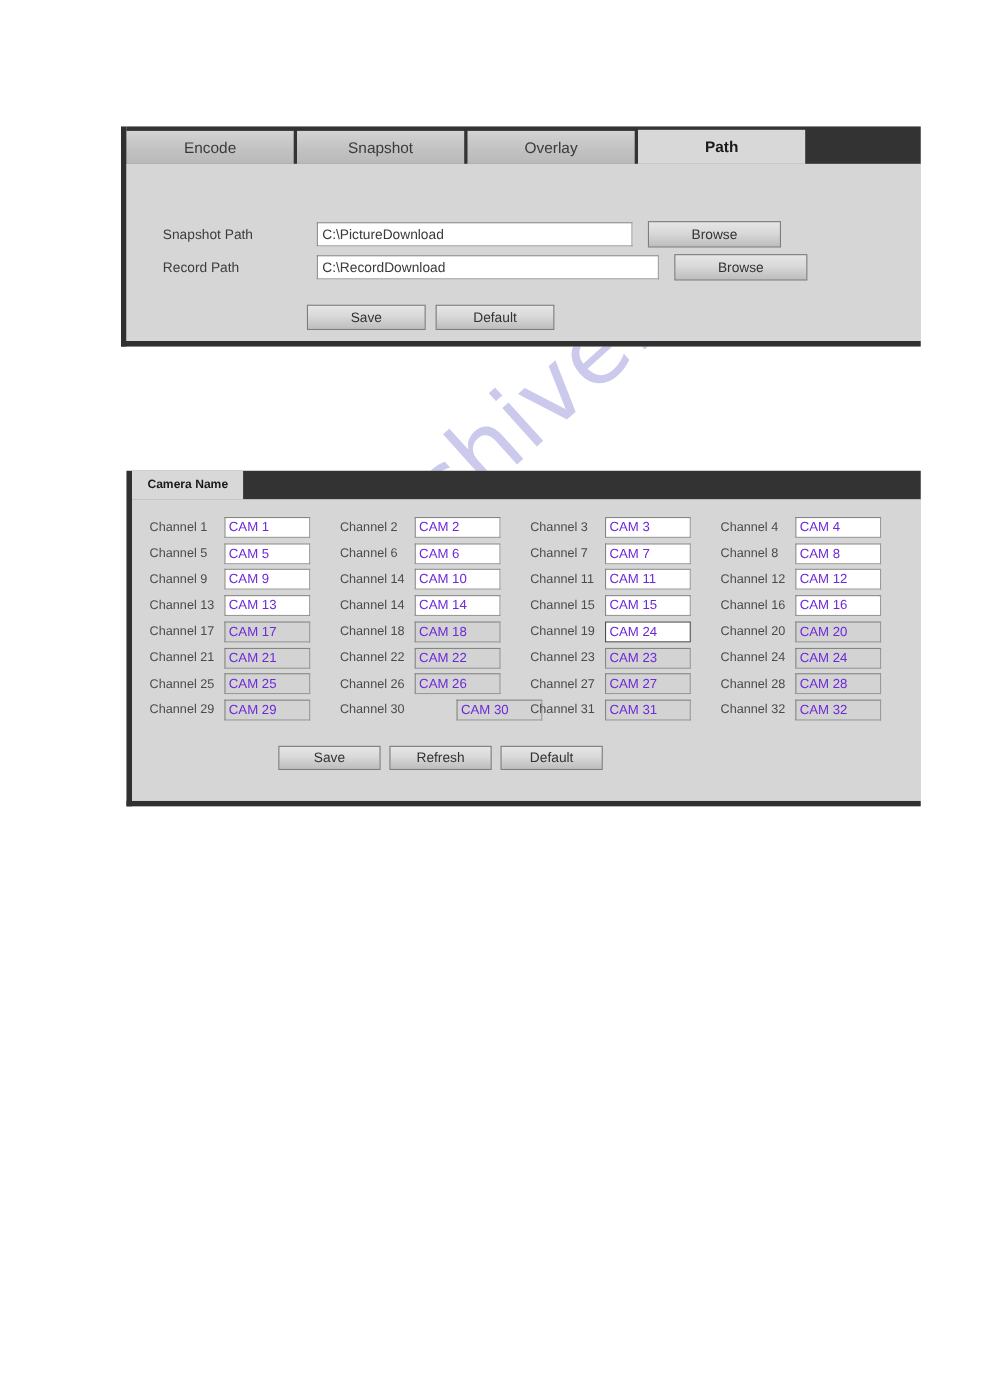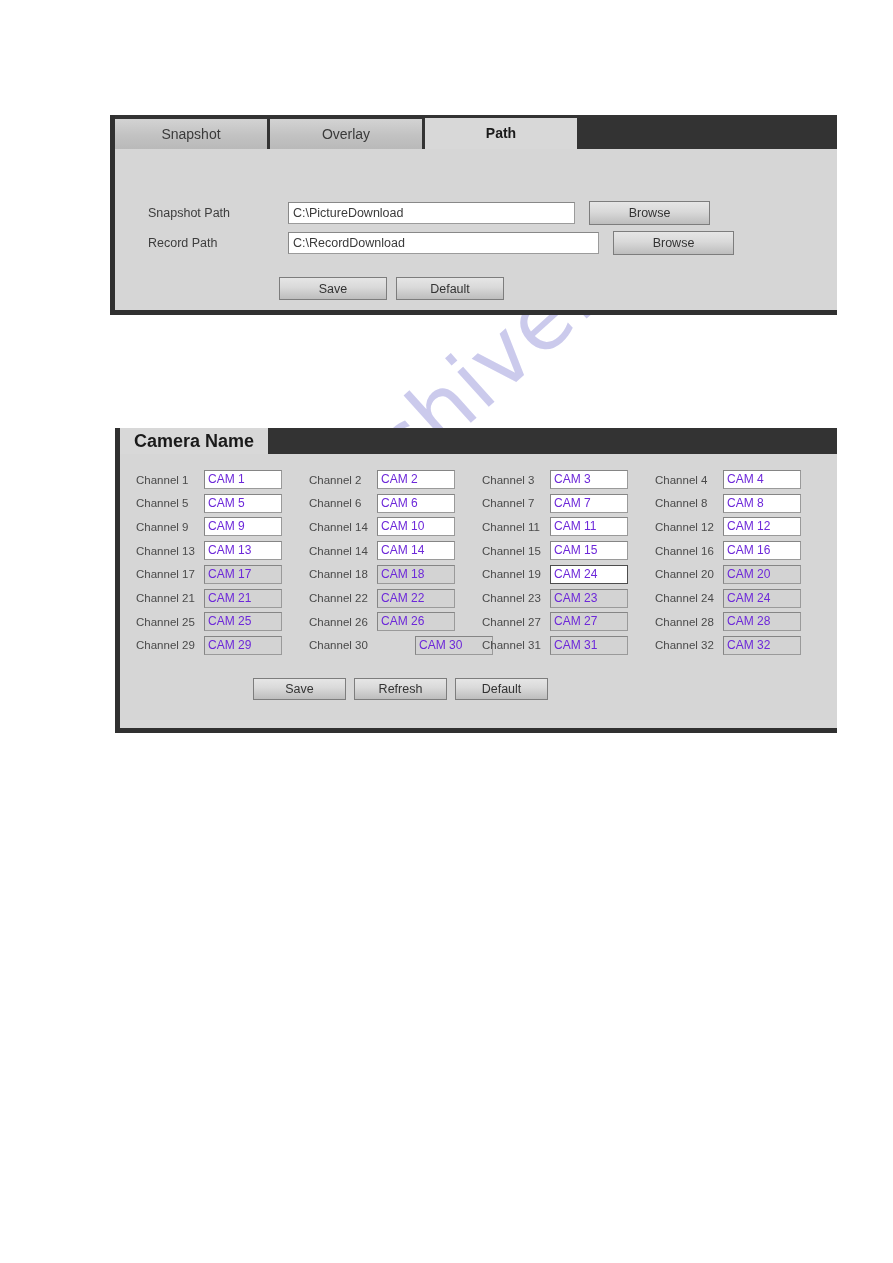--- a/index.html
+++ b/index.html
@@ -172,20 +172,21 @@
 </head>
 <body>
 
 <div id="watermark">
   <div class="wm-text" style="color: rgb(201, 200, 236);">manualshive.com</div>
 </div>
 
 <div class="panel" id="path-panel" style="left:110px; top:115px; width:727px; height:200px;">
 
   <div class="tabbar">
+    <div class="tab" style="width:152px;">Encode</div>
     <div class="tab" style="width:152px;">Snapshot</div>
     <div class="tab" style="width:152px;">Overlay</div>
     <div class="tab active" style="width:152px;">Path</div>
   </div>
 
   <div class="panel-body" style="height:161px;">
 
     <div class="form-row" style="left:33px; top:53px; width:660px;">
       <span class="form-label">Snapshot Path</span>
       <input class="txtinput" type="text" style="width: 287px;" value="C:\PictureDownload">
@@ -202,21 +203,21 @@
       <div class="btn" style="width:108px; height:23px; line-height:22px;">Save</div>
       <div class="btn" style="width:108px; height:23px; line-height:22px; margin-left:9px;">Default</div>
     </div>
 
   </div>
 </div>
 
 <div class="panel" id="camera-panel" style="left:115px; top:428px; width:722px; height:305px;">
 
   <div class="tabbar" style="height:26px;">
-    <div class="tab named" style="height:26px; line-height:26px; font-size:18px;">Camera Name</div>
+    <div class="tab named" style="height:26px; line-height:26px; font-size:11px;">Camera Name</div>
   </div>
 
   <div class="panel-body" style="height:274px;">
     <div class="cam-grid" id="cam-grid" style="left:16px; top:16px; width:690px; height:190px;">
         <div class="cam-cell" style="left: 0px; top: 0px;">
           <span class="cam-label">Channel 1</span>
           <input type="text" class="cam-input" value="CAM 1" style="">
         </div>
         <div class="cam-cell" style="left: 173px; top: 0px;">
           <span class="cam-label">Channel 2</span>

